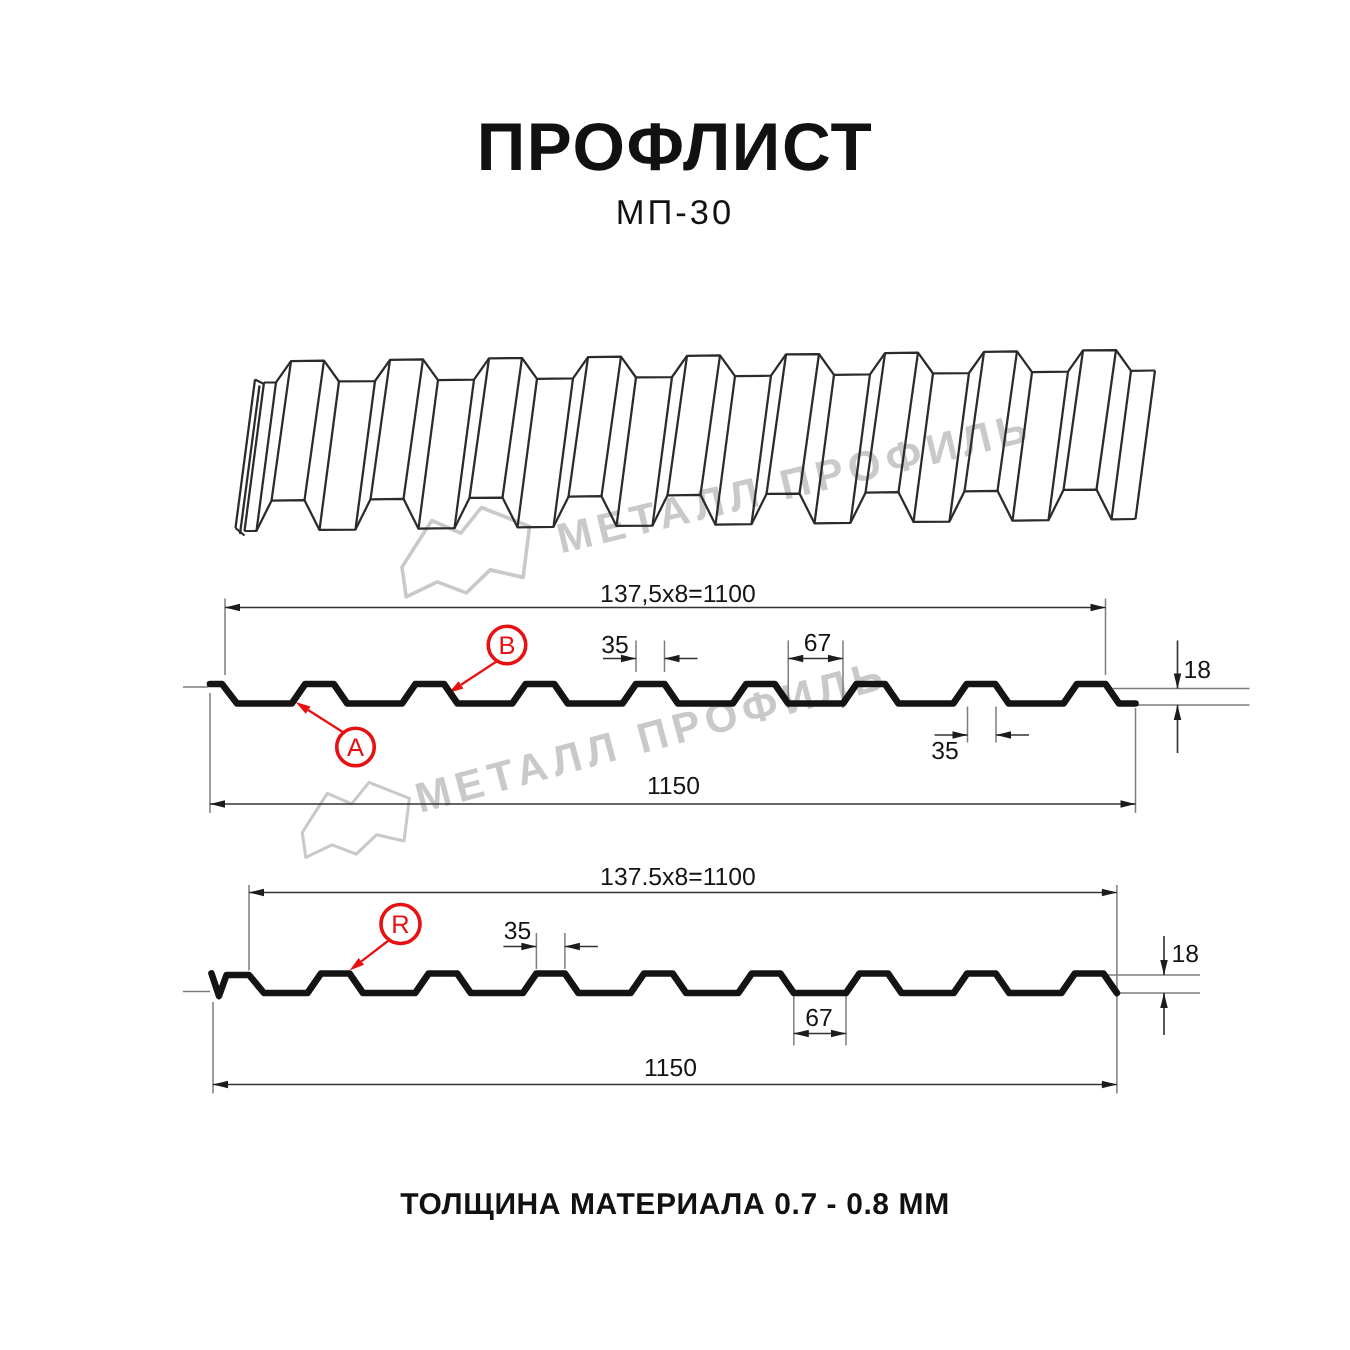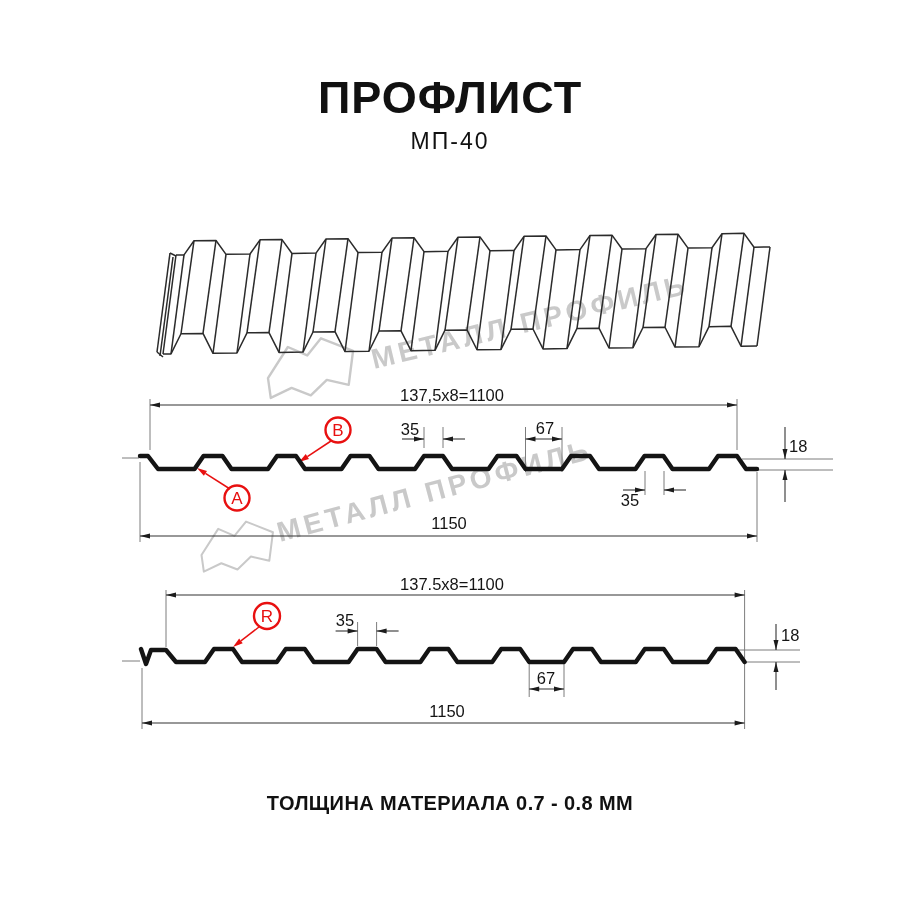--- a/index.html
+++ b/index.html
@@ -23,21 +23,21 @@
   .redletter{font-size:17px;font-weight:500;fill:var(--red);text-anchor:middle;}
   .wmt{font-size:28px;font-weight:bold;letter-spacing:4px;fill:var(--wm);}
   .wml{stroke:var(--wm);stroke-width:2.4;fill:none;stroke-linejoin:round;}
 </style>
 </head>
 <body>
 
 <div id="stage">
 
   <div id="title" class="abs">ПРОФЛИСТ</div>
-  <div id="subtitle" class="abs">МП-40</div>
+  <div id="subtitle" class="abs">МП-30</div>
   <div id="footer" class="abs">ТОЛЩИНА МАТЕРИАЛА 0.7 - 0.8 ММ</div>
 
   <svg id="cad" width="900" height="900" viewBox="0 0 900 900">
 
     <g id="g-wm">
       <text class="wmt" transform="translate(374,369) rotate(-13.5)">МЕТАЛЛ ПРОФИЛЬ</text>
       <text class="wmt" transform="translate(280,542) rotate(-15)">МЕТАЛЛ ПРОФИЛЬ</text>
     <path d="M 2 52 L 2 32 L 26 4 L 44 15 L 60 0 L 90 17 L 81 50 L 60 42 L 42 55 L 24 45 Z" class="wml" transform="translate(265,340) rotate(-8 46 28)"></path>
         <path d="M 2 52 L 2 32 L 26 4 L 44 15 L 60 0 L 90 17 L 81 50 L 60 42 L 42 55 L 24 45 Z" class="wml" transform="translate(199,523) scale(0.84) rotate(-8 46 28)"></path>
       </g>

